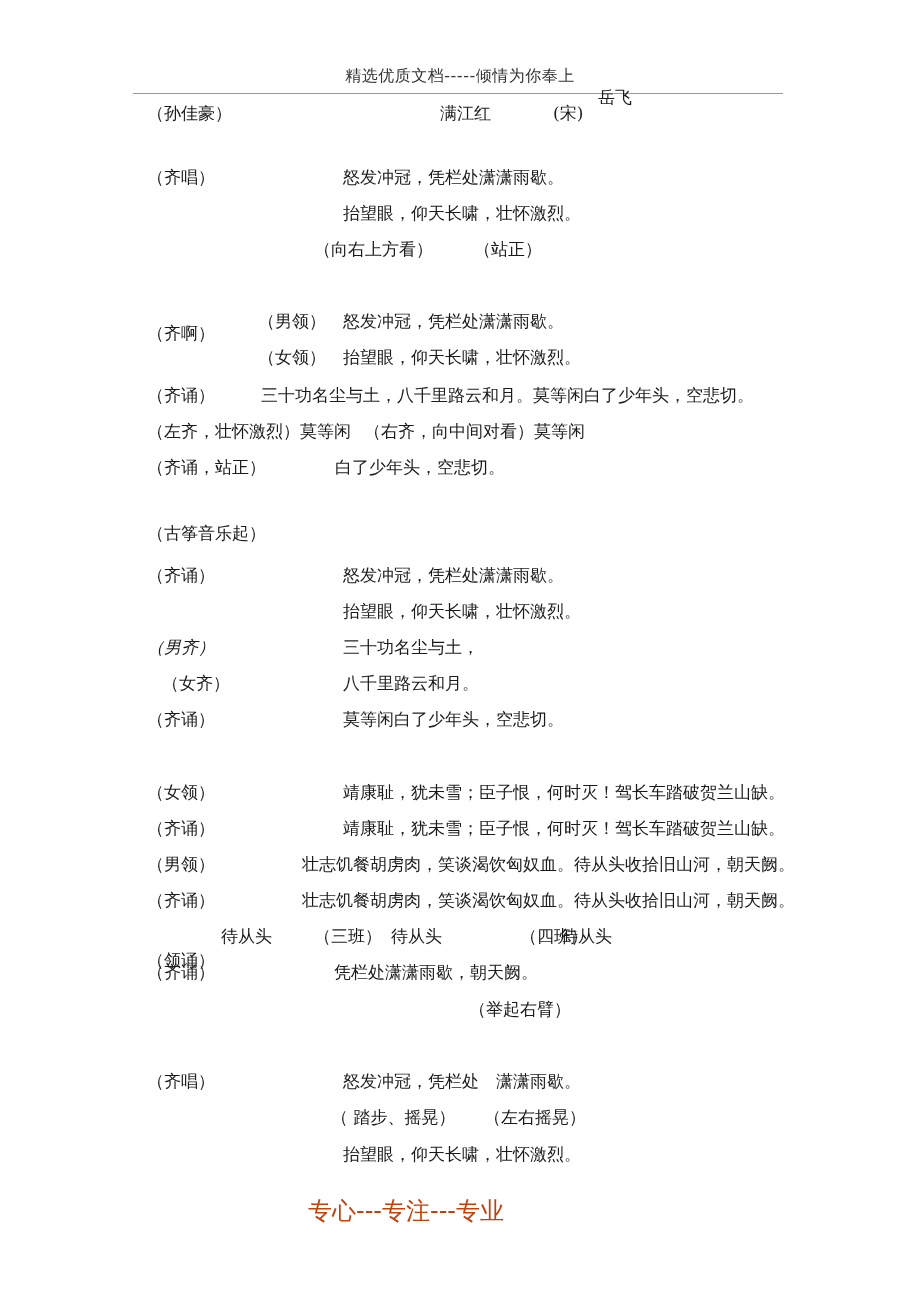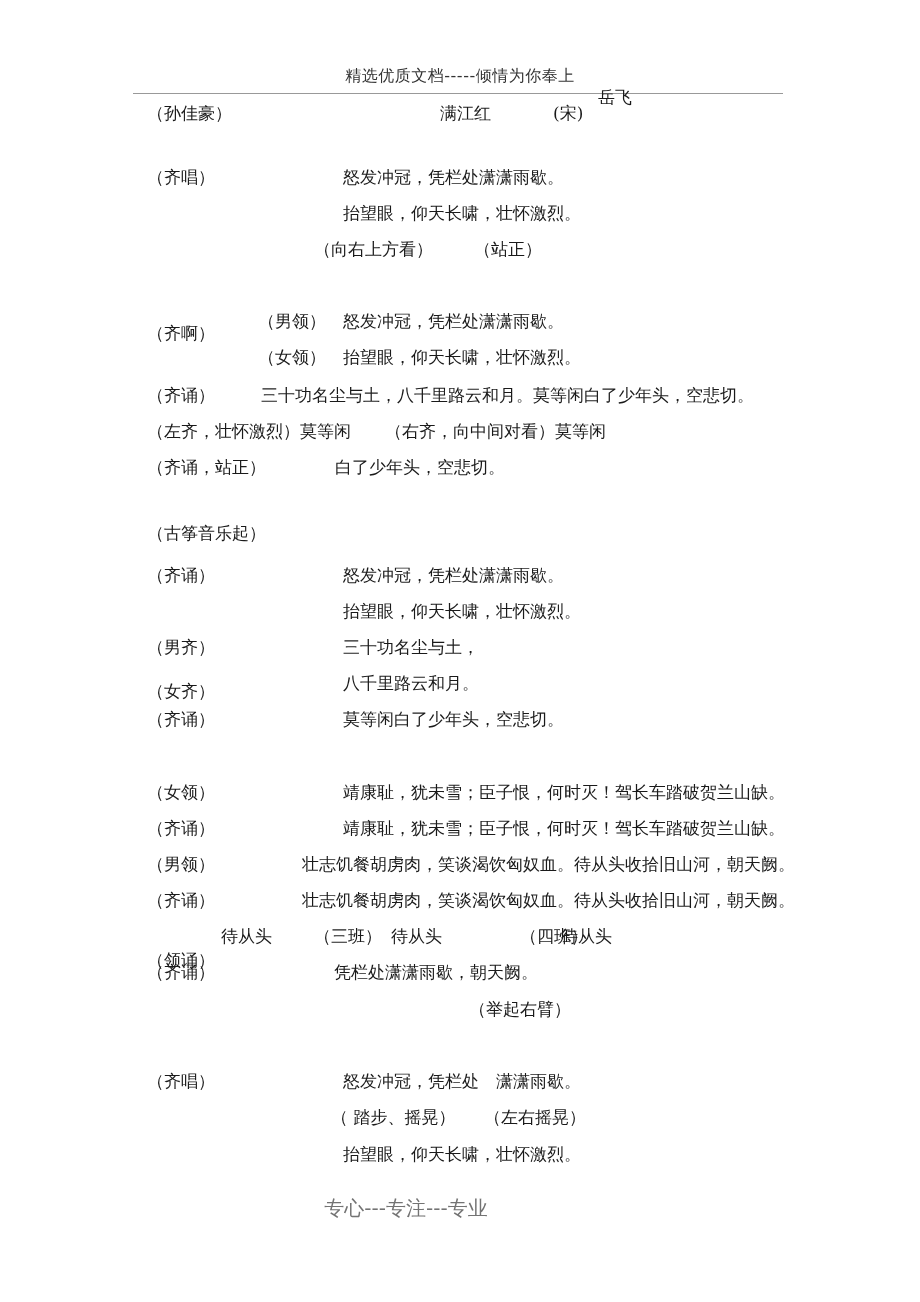--- a/index.html
+++ b/index.html
@@ -2,21 +2,21 @@
 <html><head>
 <meta charset="utf-8">
 <style>
   html, body { margin: 0; padding: 0; background: #ffffff; }
   body { width: 920px; height: 1302px; position: relative; overflow: hidden;
          font-family: "DejaVu Serif", "Liberation Serif", serif; color: #1a1a1a; }
   .page-header { position: absolute; left: 0; width: 920px; top: 66px; text-align: center;
                  font-family: "DejaVu Sans", "Liberation Sans", sans-serif; font-size: 16px; color: #333; letter-spacing: 0.5px; }
   .header-rule { position: absolute; left: 133px; width: 650px; top: 93px; height: 0; border-top: 1.5px solid #999; }
   .page-footer { position: absolute; left: 0; width: 812px; top: 1195px; text-align: center;
-                 font-family: "DejaVu Sans", "Liberation Sans", sans-serif; font-size: 20px; color: #737373; }
+                 font-family: "DejaVu Sans", "Liberation Sans", sans-serif; font-size: 24px; color: #c2410c; }
   .t { position: absolute; font-size: 17px; white-space: nowrap; line-height: 18px; }
 </style>
 </head>
 <body>
 
 <div class="page-header">精选优质文档-----倾情为你奉上</div>
 <div class="header-rule"></div>
 
 <span class="t" style="left:147px;top:104px">（孙佳豪）</span>
 <span class="t" style="left:440px;top:104px">满江红</span>
@@ -30,30 +30,30 @@
     <span class="t" style="left: 314px; top: 240px;">（向右上方看）</span>
     <span class="t" style="left: 474px; top: 240px;">（站正）</span>
     <span class="t" style="left: 147px; top: 324px;">（齐啊）</span>
     <span class="t" style="left: 258px; top: 312px;">（男领）</span>
     <span class="t" style="left: 343px; top: 312px;">怒发冲冠，凭栏处潇潇雨歇。</span>
     <span class="t" style="left: 258px; top: 348px;">（女领）</span>
     <span class="t" style="left: 343px; top: 348px;">抬望眼，仰天长啸，壮怀激烈。</span>
     <span class="t" style="left: 147px; top: 386px;">（齐诵）</span>
     <span class="t" style="left: 261px; top: 386px;">三十功名尘与土，八千里路云和月。莫等闲白了少年头，空悲切。</span>
     <span class="t" style="left: 147px; top: 422px;">（左齐，壮怀激烈）莫等闲</span>
-    <span class="t" style="left: 385px; top: 422px;">（右齐，向中间对看）莫等闲</span>
+    <span class="t" style="left: 364px; top: 422px;">（右齐，向中间对看）莫等闲</span>
     <span class="t" style="left: 147px; top: 458px;">（齐诵，站正）</span>
     <span class="t" style="left: 335px; top: 458px;">白了少年头，空悲切。</span>
     <span class="t" style="left: 147px; top: 524px;">（古筝音乐起）</span>
     <span class="t" style="left: 147px; top: 566px;">（齐诵）</span>
     <span class="t" style="left: 343px; top: 566px;">怒发冲冠，凭栏处潇潇雨歇。</span>
     <span class="t" style="left: 343px; top: 602px;">抬望眼，仰天长啸，壮怀激烈。</span>
-    <span class="t" style="left: 147px; top: 638px;">（男齐）</span>
+    <span class="t" style="left: 147px; top: 638px; font-style: italic;">（男齐）</span>
     <span class="t" style="left: 343px; top: 638px;">三十功名尘与土，</span>
-    <span class="t" style="left: 147px; top: 674px; margin-top: 8px;">（女齐）</span>
+    <span class="t" style="left: 162px; top: 674px;">（女齐）</span>
     <span class="t" style="left: 343px; top: 674px;">八千里路云和月。</span>
     <span class="t" style="left: 147px; top: 710px;">（齐诵）</span>
     <span class="t" style="left: 343px; top: 710px;">莫等闲白了少年头，空悲切。</span>
     <span class="t" style="left: 147px; top: 783px;">（女领）</span>
     <span class="t" style="left: 343px; top: 783px;">靖康耻，犹未雪；臣子恨，何时灭！驾长车踏破贺兰山缺。</span>
     <span class="t" style="left: 147px; top: 819px;">（齐诵）</span>
     <span class="t" style="left: 343px; top: 819px;">靖康耻，犹未雪；臣子恨，何时灭！驾长车踏破贺兰山缺。</span>
     <span class="t" style="left: 147px; top: 855px;">（男领）</span>
     <span class="t" style="left: 302px; top: 855px;">壮志饥餐胡虏肉，笑谈渴饮匈奴血。待从头收拾旧山河，朝天阙。</span>
     <span class="t" style="left: 147px; top: 891px;">（齐诵）</span>

